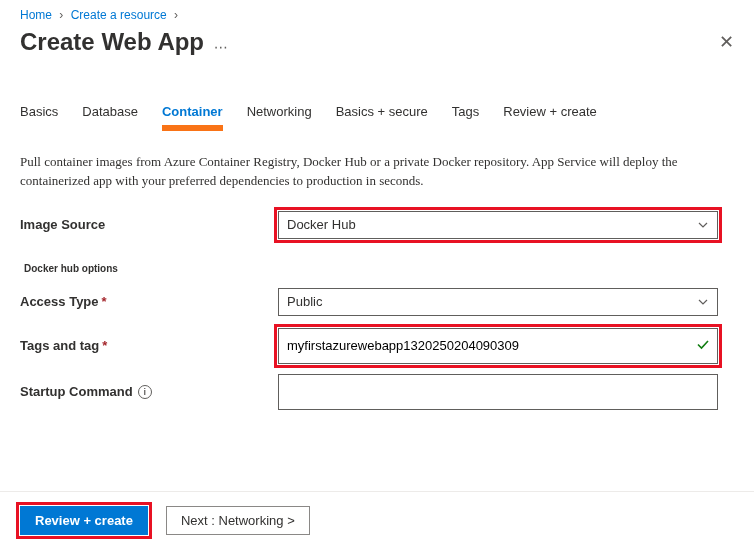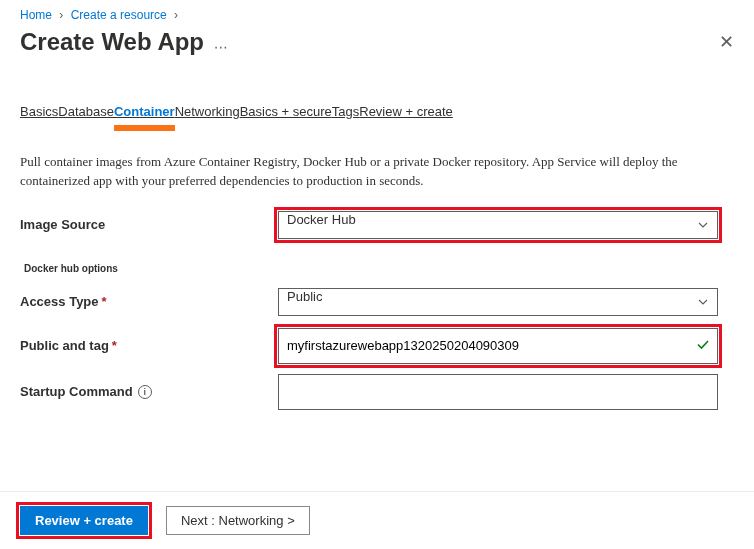--- a/index.html
+++ b/index.html
@@ -48,23 +48,23 @@
     right: 0;
     bottom: 58px;
     overflow-y: auto;
     padding: 0 20px;
   }
   .scrollpane::-webkit-scrollbar { width: 14px; }
   .scrollpane::-webkit-scrollbar-thumb { background: #c8c6c4; border-radius: 0; }
   .scrollpane::-webkit-scrollbar-track { background: #f3f2f1; }
   .tabs {
     display: flex;
+    gap: 24px;
     margin-bottom: 22px;
     padding-top: 34px;
-    text-decoration: underline;
   }
   .tab {
     font-size: 13px;
     color: #323130;
     padding-bottom: 6px;
     cursor: pointer;
     border-bottom: 2px solid transparent;
   }
   .tab.active {
     color: #0078d4;
@@ -108,21 +108,21 @@
   .control-wrap {
     flex: 1;
     max-width: 440px;
   }
   .select-ctrl {
     position: relative;
     width: 100%;
     height: 28px;
     border: 1px solid #605e5c;
     display: flex;
-    align-items: flex-start;
+    align-items: center;
     padding: 0 28px 0 8px;
     font-size: 13px;
     background: #fff;
     cursor: pointer;
   }
   .select-ctrl .caret {
     position: absolute;
     right: 8px;
     top: 50%;
     transform: translateY(-50%);
@@ -247,21 +247,21 @@
           <svg width="12" height="12" viewBox="0 0 12 12">
               <path d="M2 4 L6 8 L10 4" stroke="#605e5c" stroke-width="1.2" fill="none"></path>
             </svg>
         </span>
       </div>
     </div>
   </div>
 
   <div class="form-row">
     <div class="form-label">
-      <span>Public and tag</span>
+      <span>Tags and tag</span>
         <span class="req">*</span>
     </div>
     <div class="control-wrap">
       <div class="input-wrap highlight-red">
         <input class="text" type="text" value="myfirstazurewebapp1320250204090309" style="">
         <span class="check-ic">
           <svg width="14" height="14" viewBox="0 0 14 14">
               <path d="M2 7 L5.5 10.5 L12 3.5" stroke="#107c10" stroke-width="1.6" fill="none"></path>
             </svg>
         </span>

